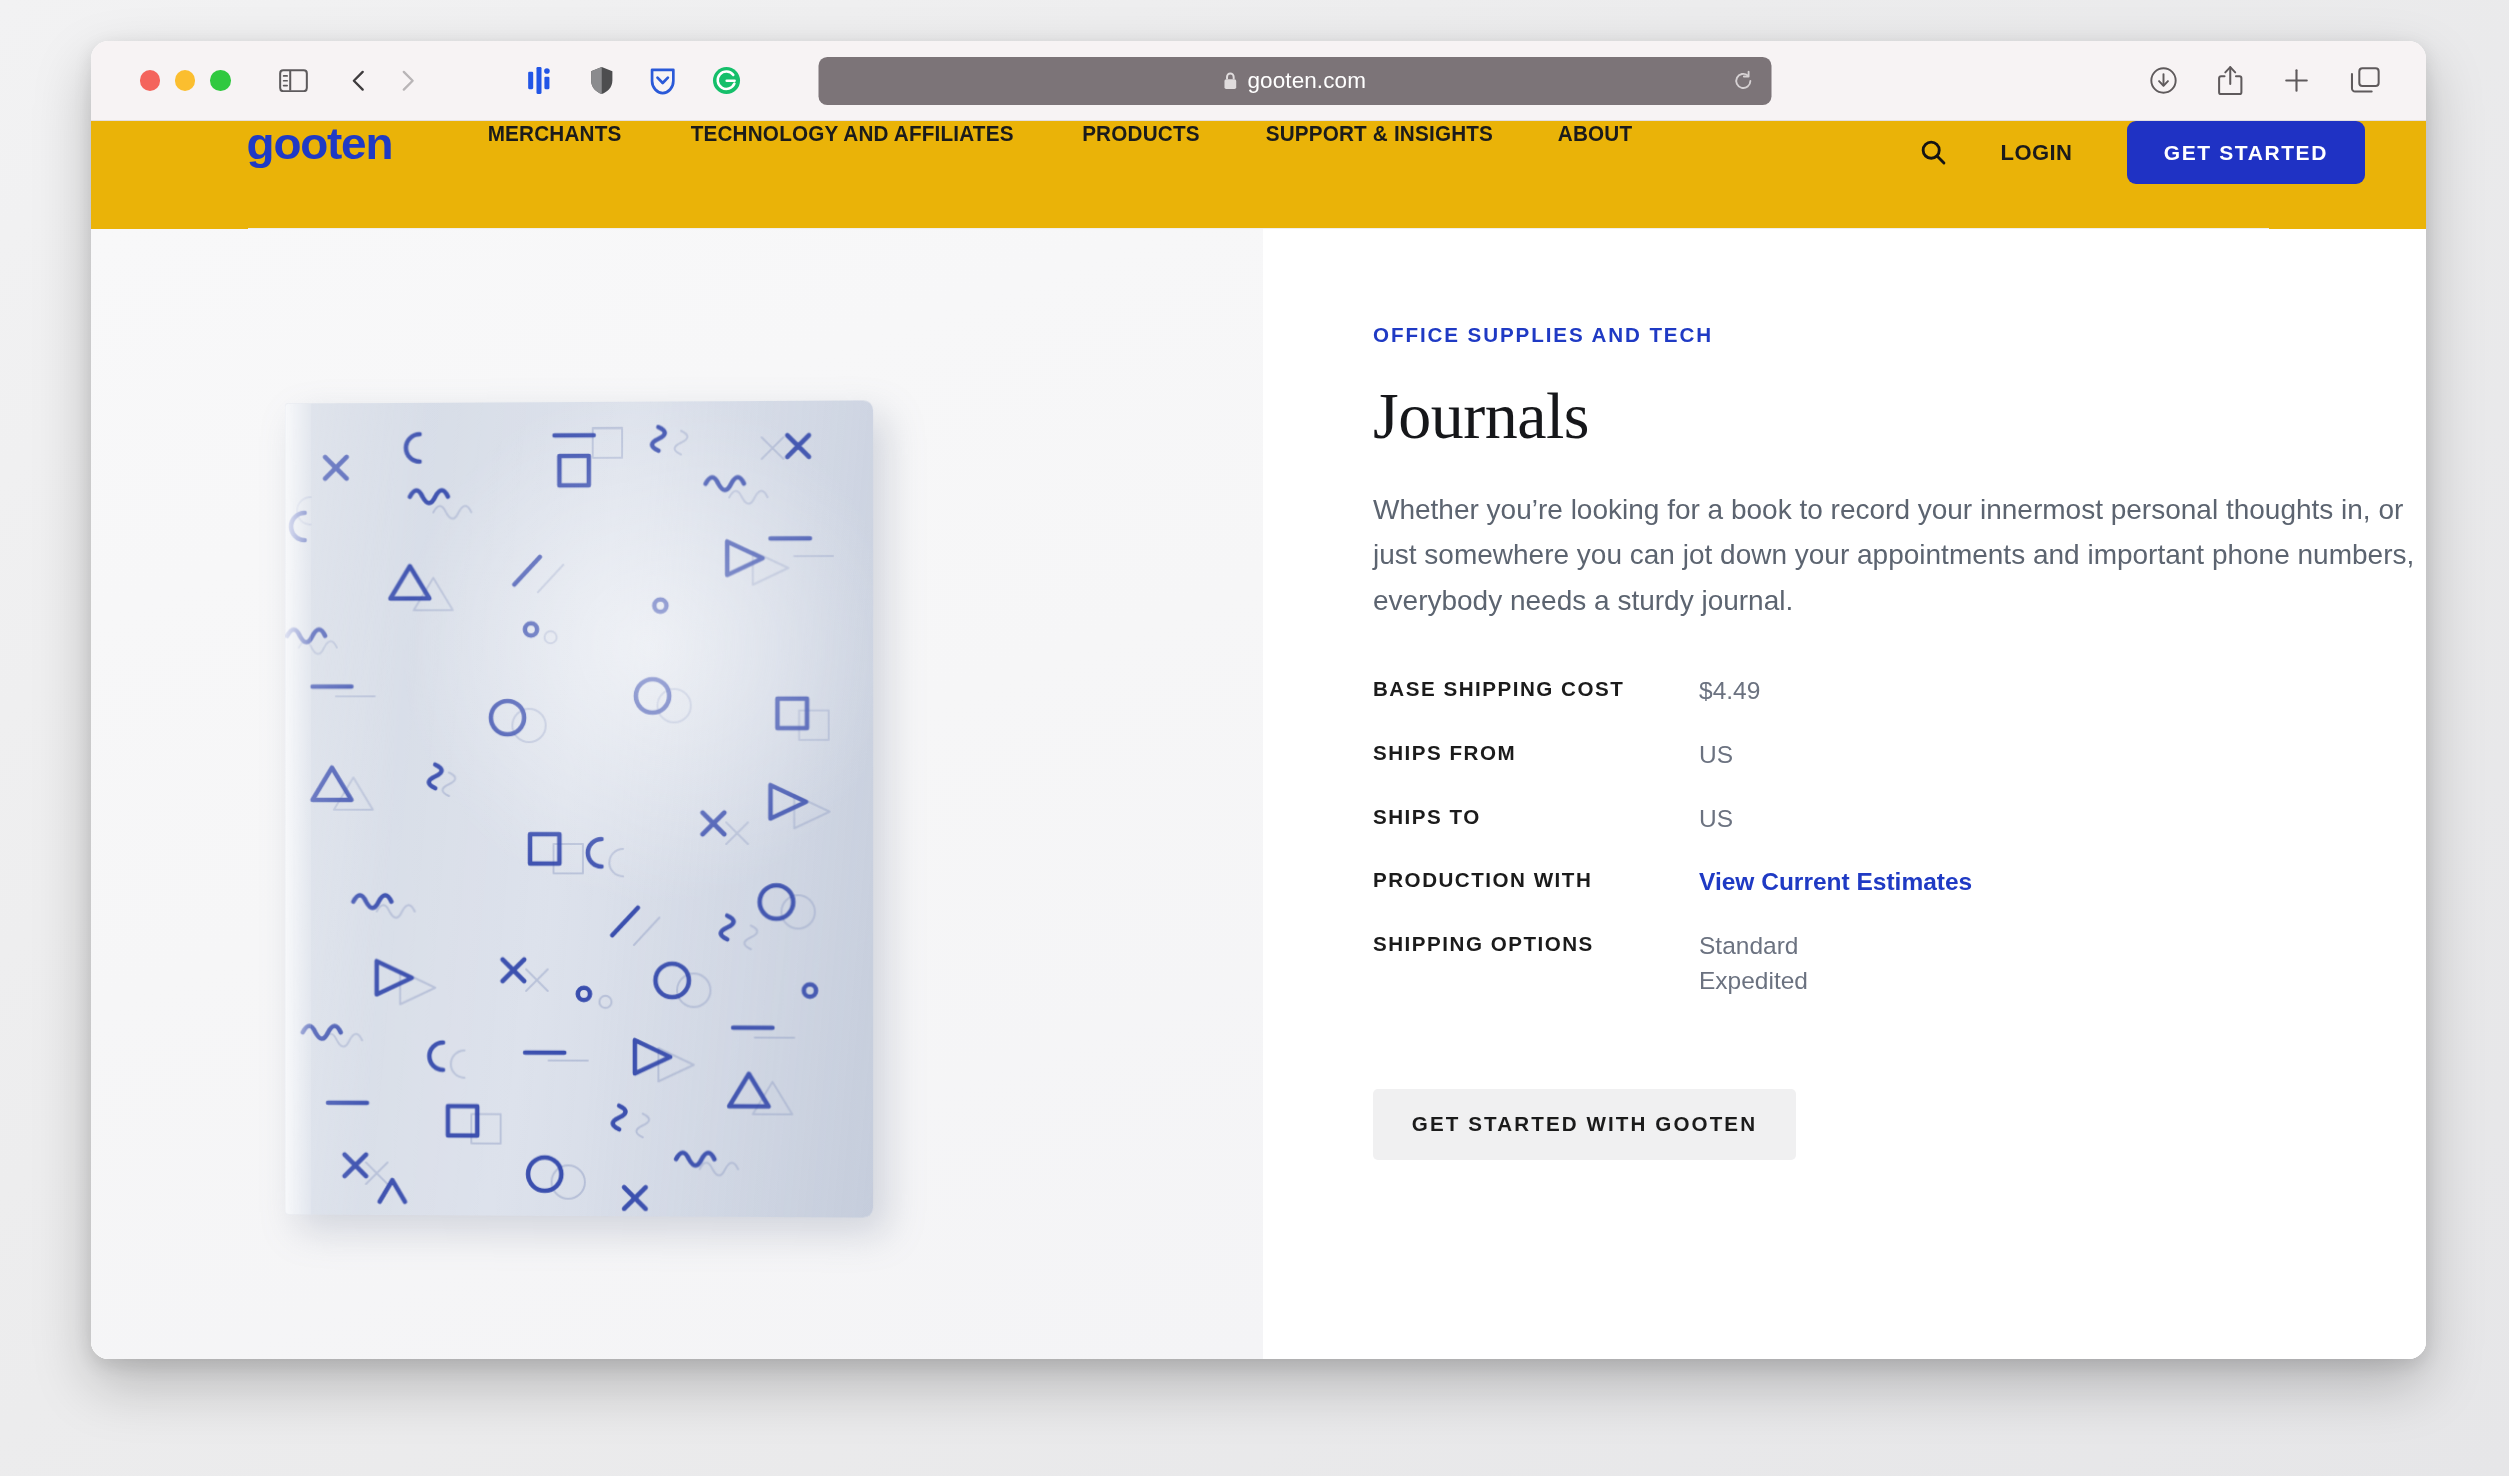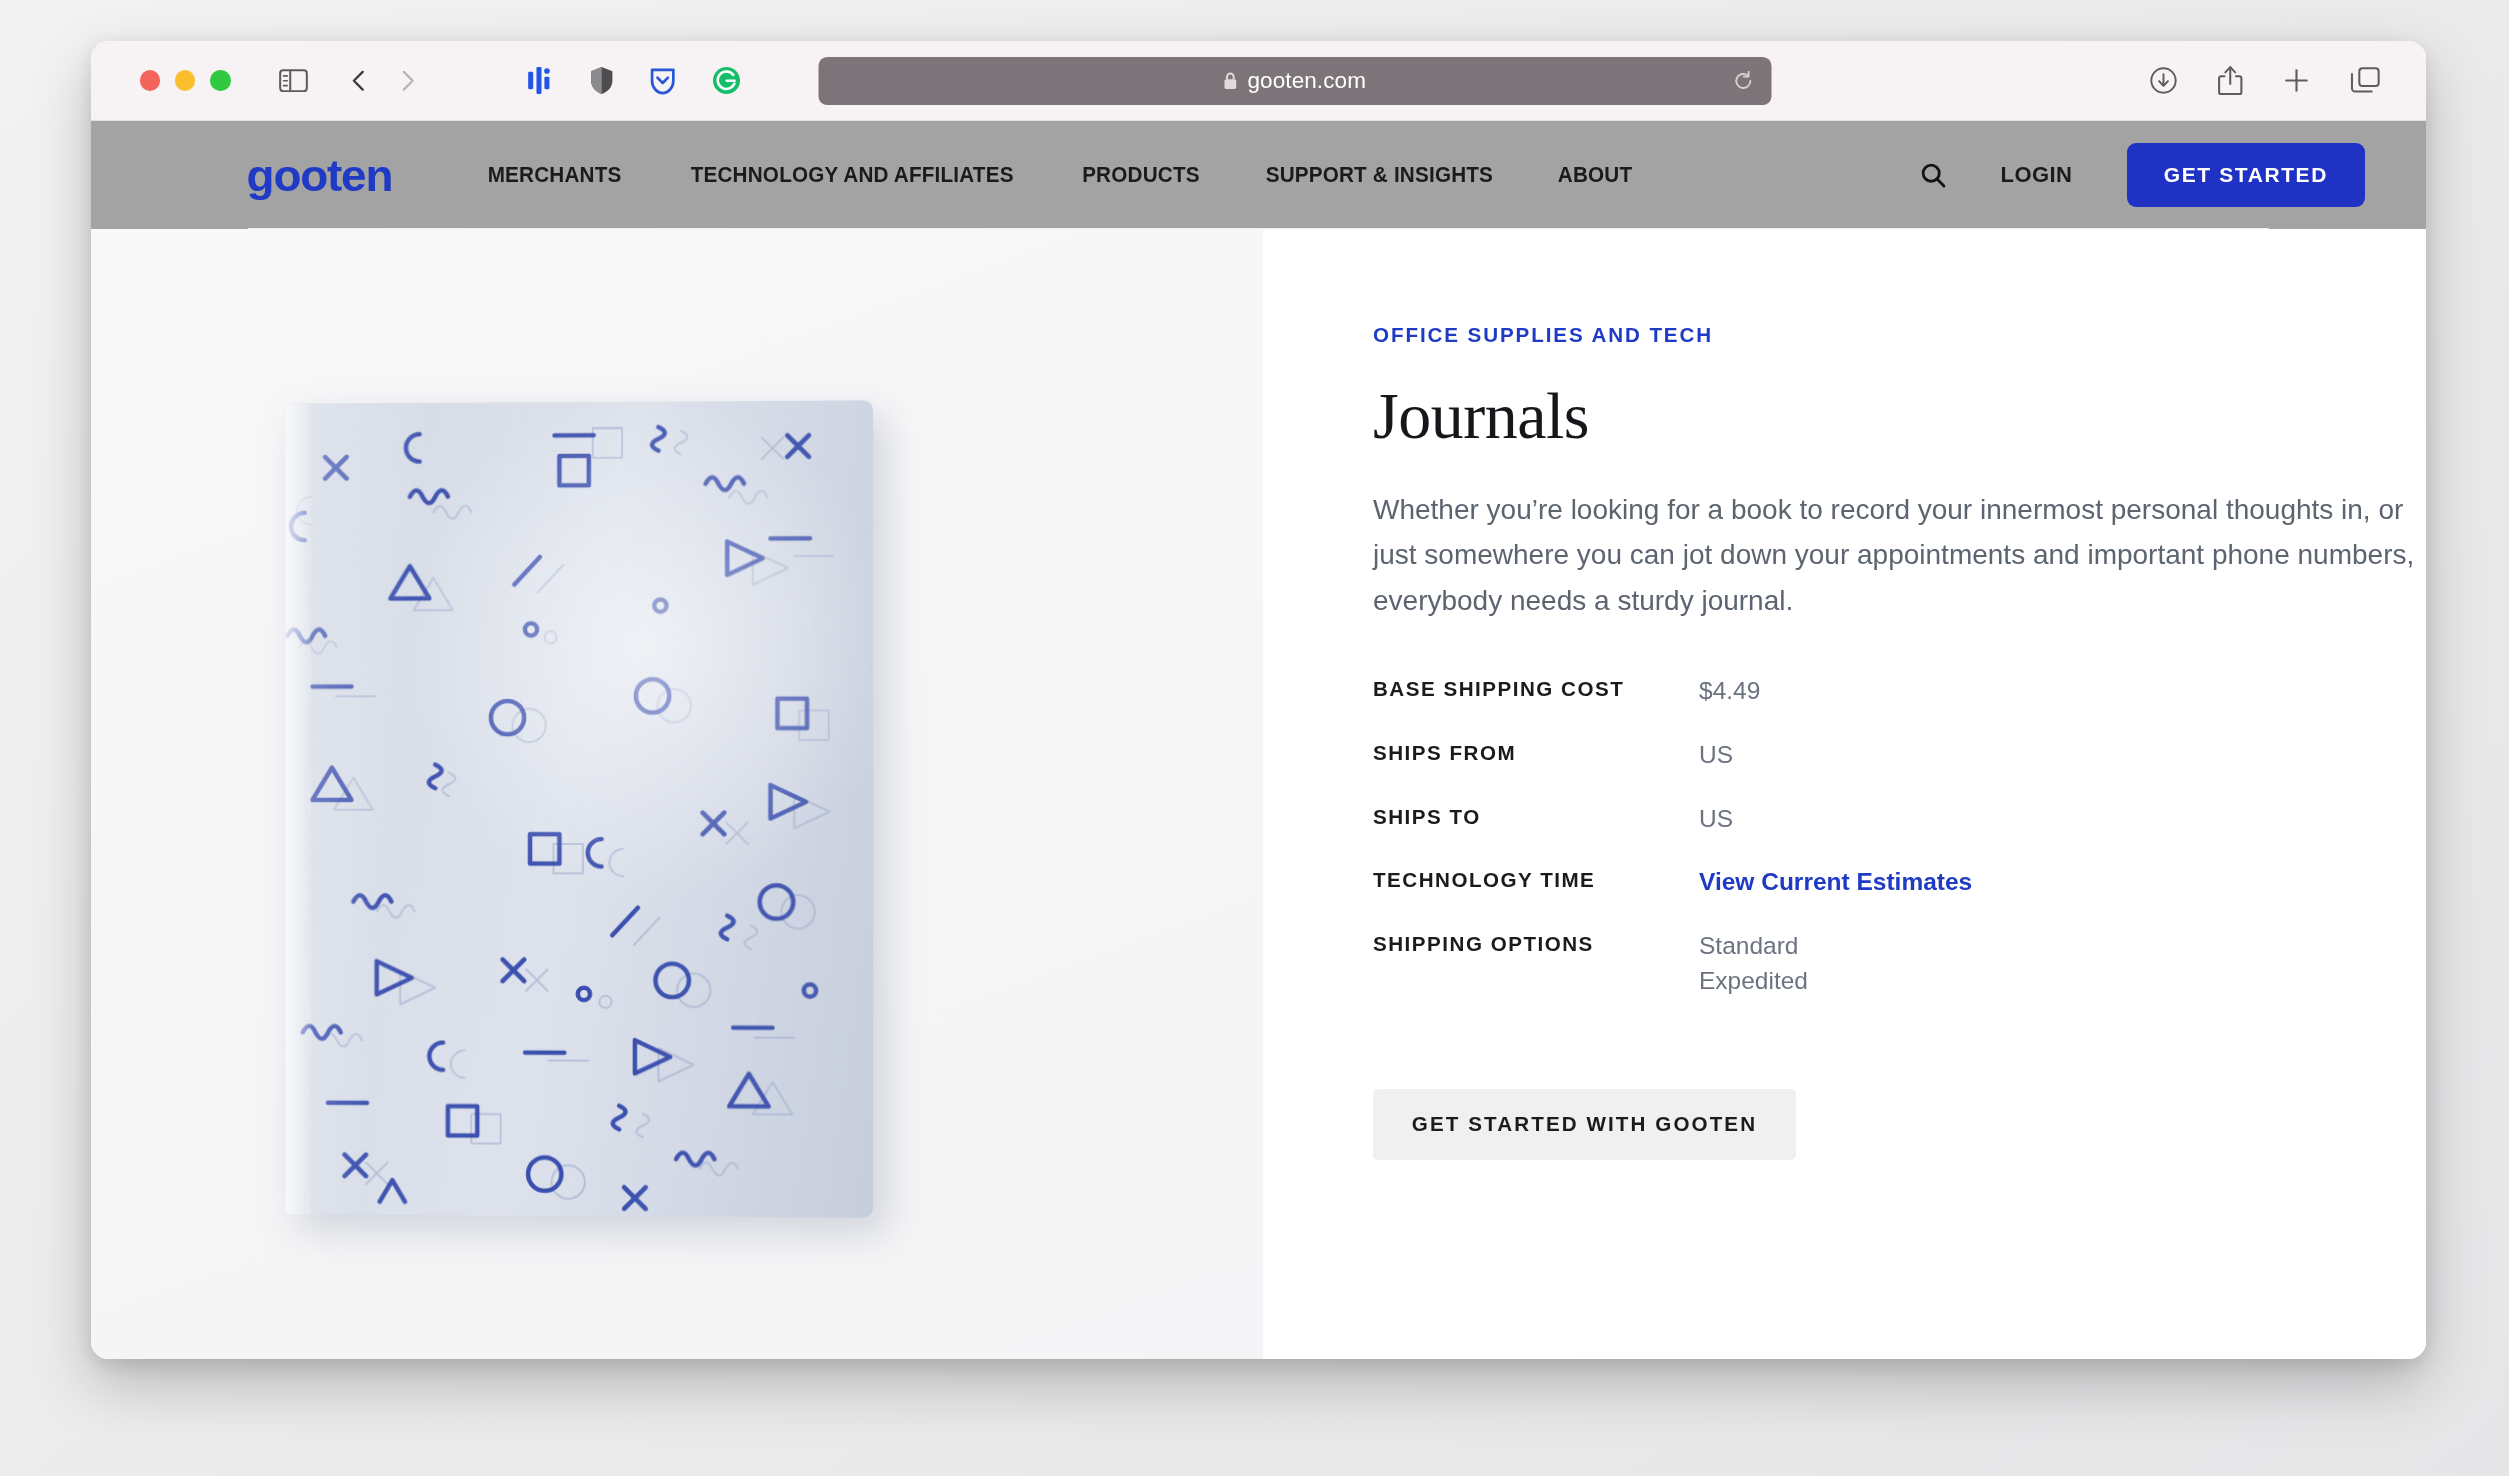--- a/index.html
+++ b/index.html
@@ -78,24 +78,24 @@
     align-items: center;
     padding-right: 13.7px;
   }
 
   
   .page { flex: 1; background: #fff; display: flex; flex-direction: column; overflow: hidden; }
 
   .site-nav {
     height: 108px;
     display: flex;
-    align-items: center;
+    align-items: flex-start;
     padding: 0 61px 0 0;
     flex: none;
-    background: #a3a3a3;
+    background: #eab308;
     position: relative;
   }
   .logo {
     margin-left: 157px;
     color: #1f3ac4;
     font-weight: bold;
     font-size: 45px;
     letter-spacing: -1.2px;
     font-family: "Liberation Sans", sans-serif;
     line-height: 1;
@@ -512,21 +512,21 @@
           </div>
           <div class="spec-row">
             <div class="spec-label">SHIPS FROM</div>
             <div class="spec-value">US</div>
           </div>
           <div class="spec-row">
             <div class="spec-label">SHIPS TO</div>
             <div class="spec-value">US</div>
           </div>
           <div class="spec-row">
-            <div class="spec-label">TECHNOLOGY TIME</div>
+            <div class="spec-label">PRODUCTION WITH</div>
             <div class="spec-value link">View Current Estimates</div>
           </div>
           <div class="spec-row">
             <div class="spec-label">SHIPPING OPTIONS</div>
             <div class="spec-value">
               <span class="opt">Standard</span>
               <span class="opt">Expedited</span>
             </div>
           </div>
         </div>

